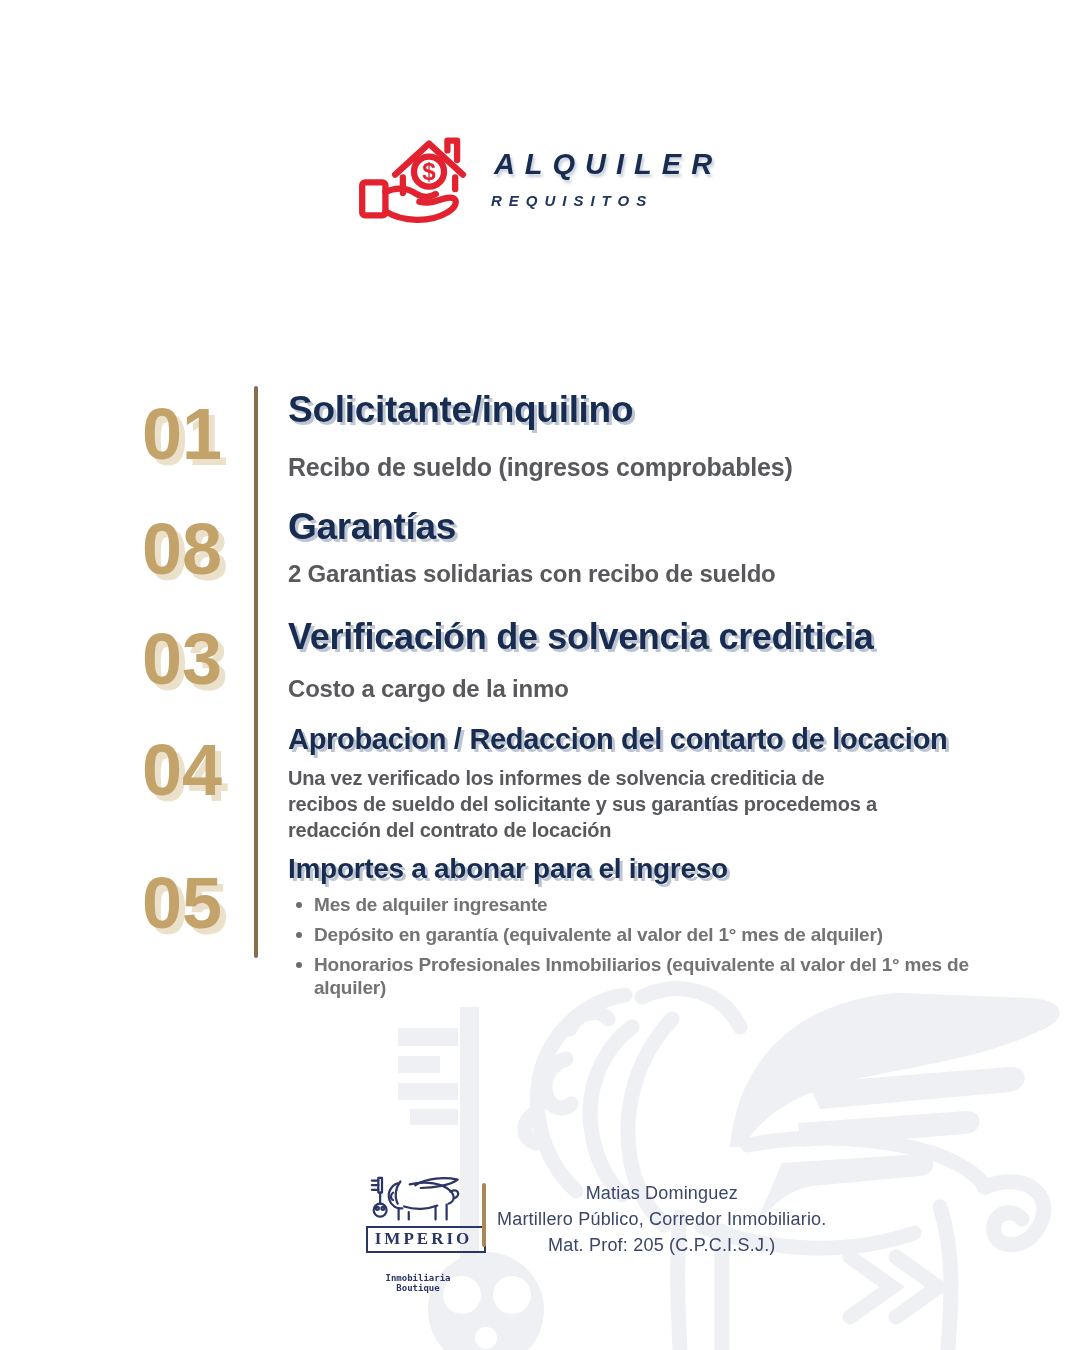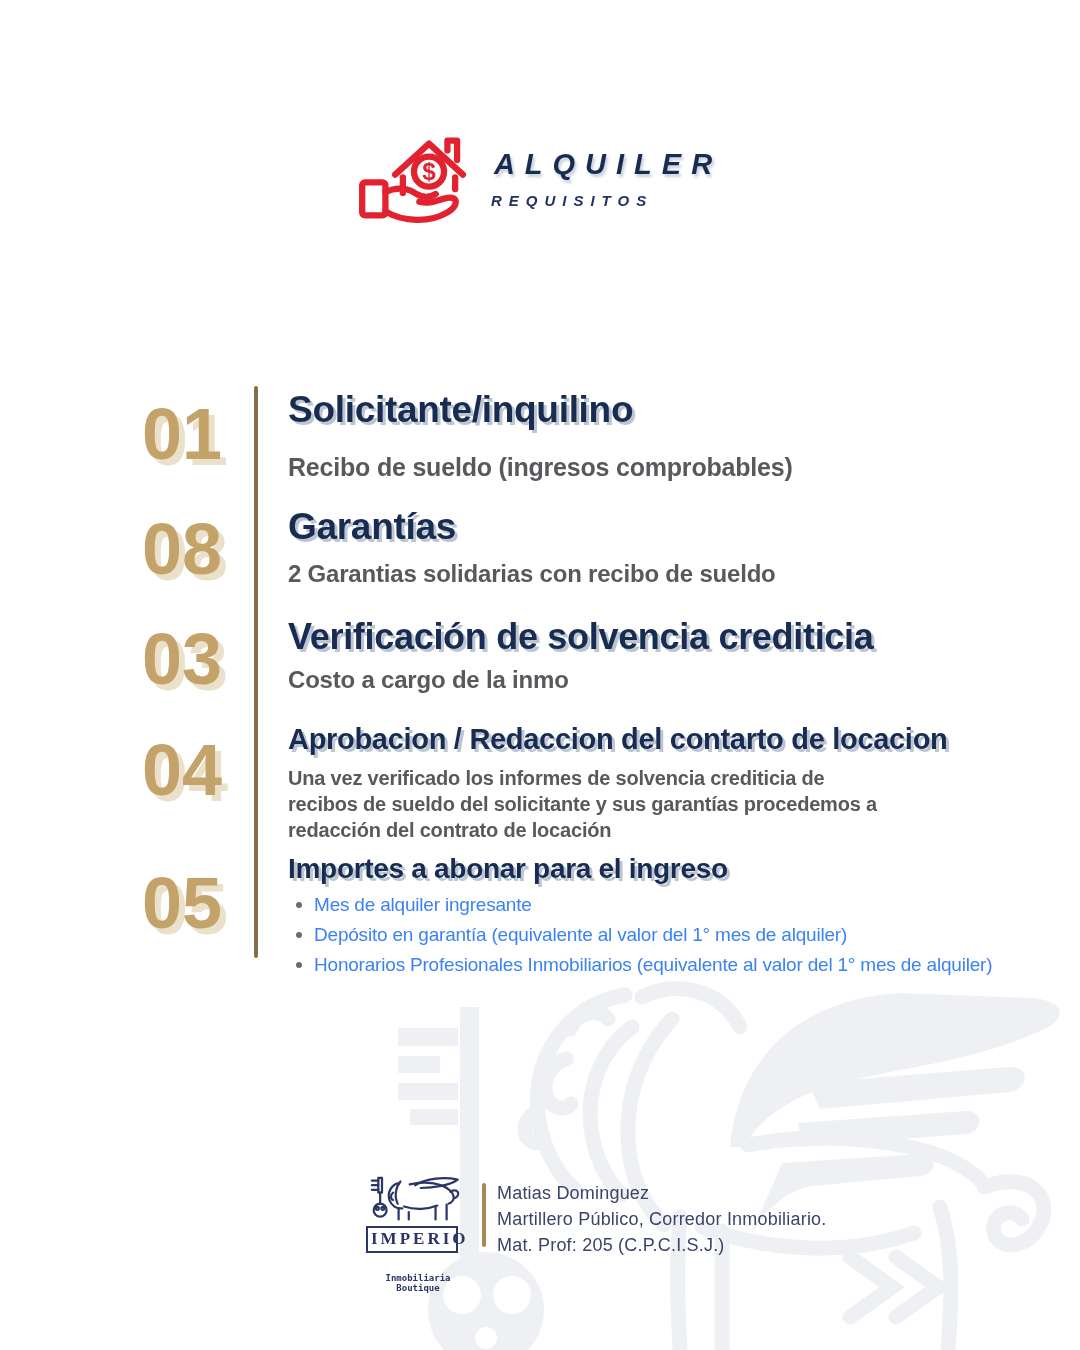--- a/index.html
+++ b/index.html
@@ -51,52 +51,52 @@
   }
   .desc{
     font-weight:bold;color:#58595c;letter-spacing:-0.2px;line-height:1.3;
   }
   .i1 .title,.i2 .title{font-size:37px;}
   .i3 .title{font-size:36px;}
   .i4 .title{font-size:29px;}
   .i5 .title{font-size:28px;}
   .i1 .desc{font-size:25px;margin-top:19px;}
   .i2 .desc{font-size:24px;margin-top:9px;}
-  .i3 .desc{font-size:24px;margin-top:7px;}
+  .i3 .desc{font-size:24px;margin-top:16px;}
   .i4 .desc{font-size:20px;margin-top:9px;max-width:610px;}
   .bullets{margin-top:8px;}
   .bullet{
     position:relative;padding-left:26px;margin-top:6px;
-    font-size:19px;font-weight:normal;color:#3b82f6;line-height:1.25;
+    font-size:19px;font-weight:bold;color:#737373;line-height:1.25;
     max-width:720px;letter-spacing:-0.2px;
   }
   .bullet::before{
     content:"";position:absolute;left:8px;top:9px;width:6px;height:6px;
     border-radius:50%;background:#6b6c6f;
   }
   
   .footer{position:absolute;left:0;top:1172px;width:1080px;height:110px;}
   .imp-logo{position:absolute;left:366px;top:4px;width:104px;}
   .imp-lion{width:104px;height:48px;display:block;}
   .imp-name{
-    box-sizing:border-box;width:92px;margin-top:2px;
-    border:2px solid #2b3566;padding:1px 8px 2px 0;
+    box-sizing:border-box;width:120px;margin-top:2px;
+    border:2px solid #2b3566;padding:1px 8px 2px 0;text-align:center;
     font-family:"Liberation Serif",serif;font-size:17px;font-weight:bold;
     letter-spacing:3px;text-indent:3px;color:#2b3566;
   }
   .imp-tagline{
     width:104px;margin-top:20px;text-align:center;
     font-family:"DejaVu Sans Mono",monospace;font-size:9px;font-weight:bold;
     color:#2b3566;letter-spacing:0;
   }
   .gold-bar{
     position:absolute;left:482px;top:11px;width:4px;height:64px;
     background:#a98858;border-radius:2px;
   }
-  .agent{position:absolute;left:497px;top:8px;}
+  .agent{position:absolute;left:497px;top:8px;text-align:center;}
   .agent div{
     font-size:18px;line-height:26px;color:#3a4569;letter-spacing:0.2px;
   }
 </style>
 </head>
 <body>
 
 <svg class="watermark" viewBox="0 0 700 385" fill="none" xmlns="http://www.w3.org/2000/svg">
   <g fill="#eef0f3" stroke="none">
 

